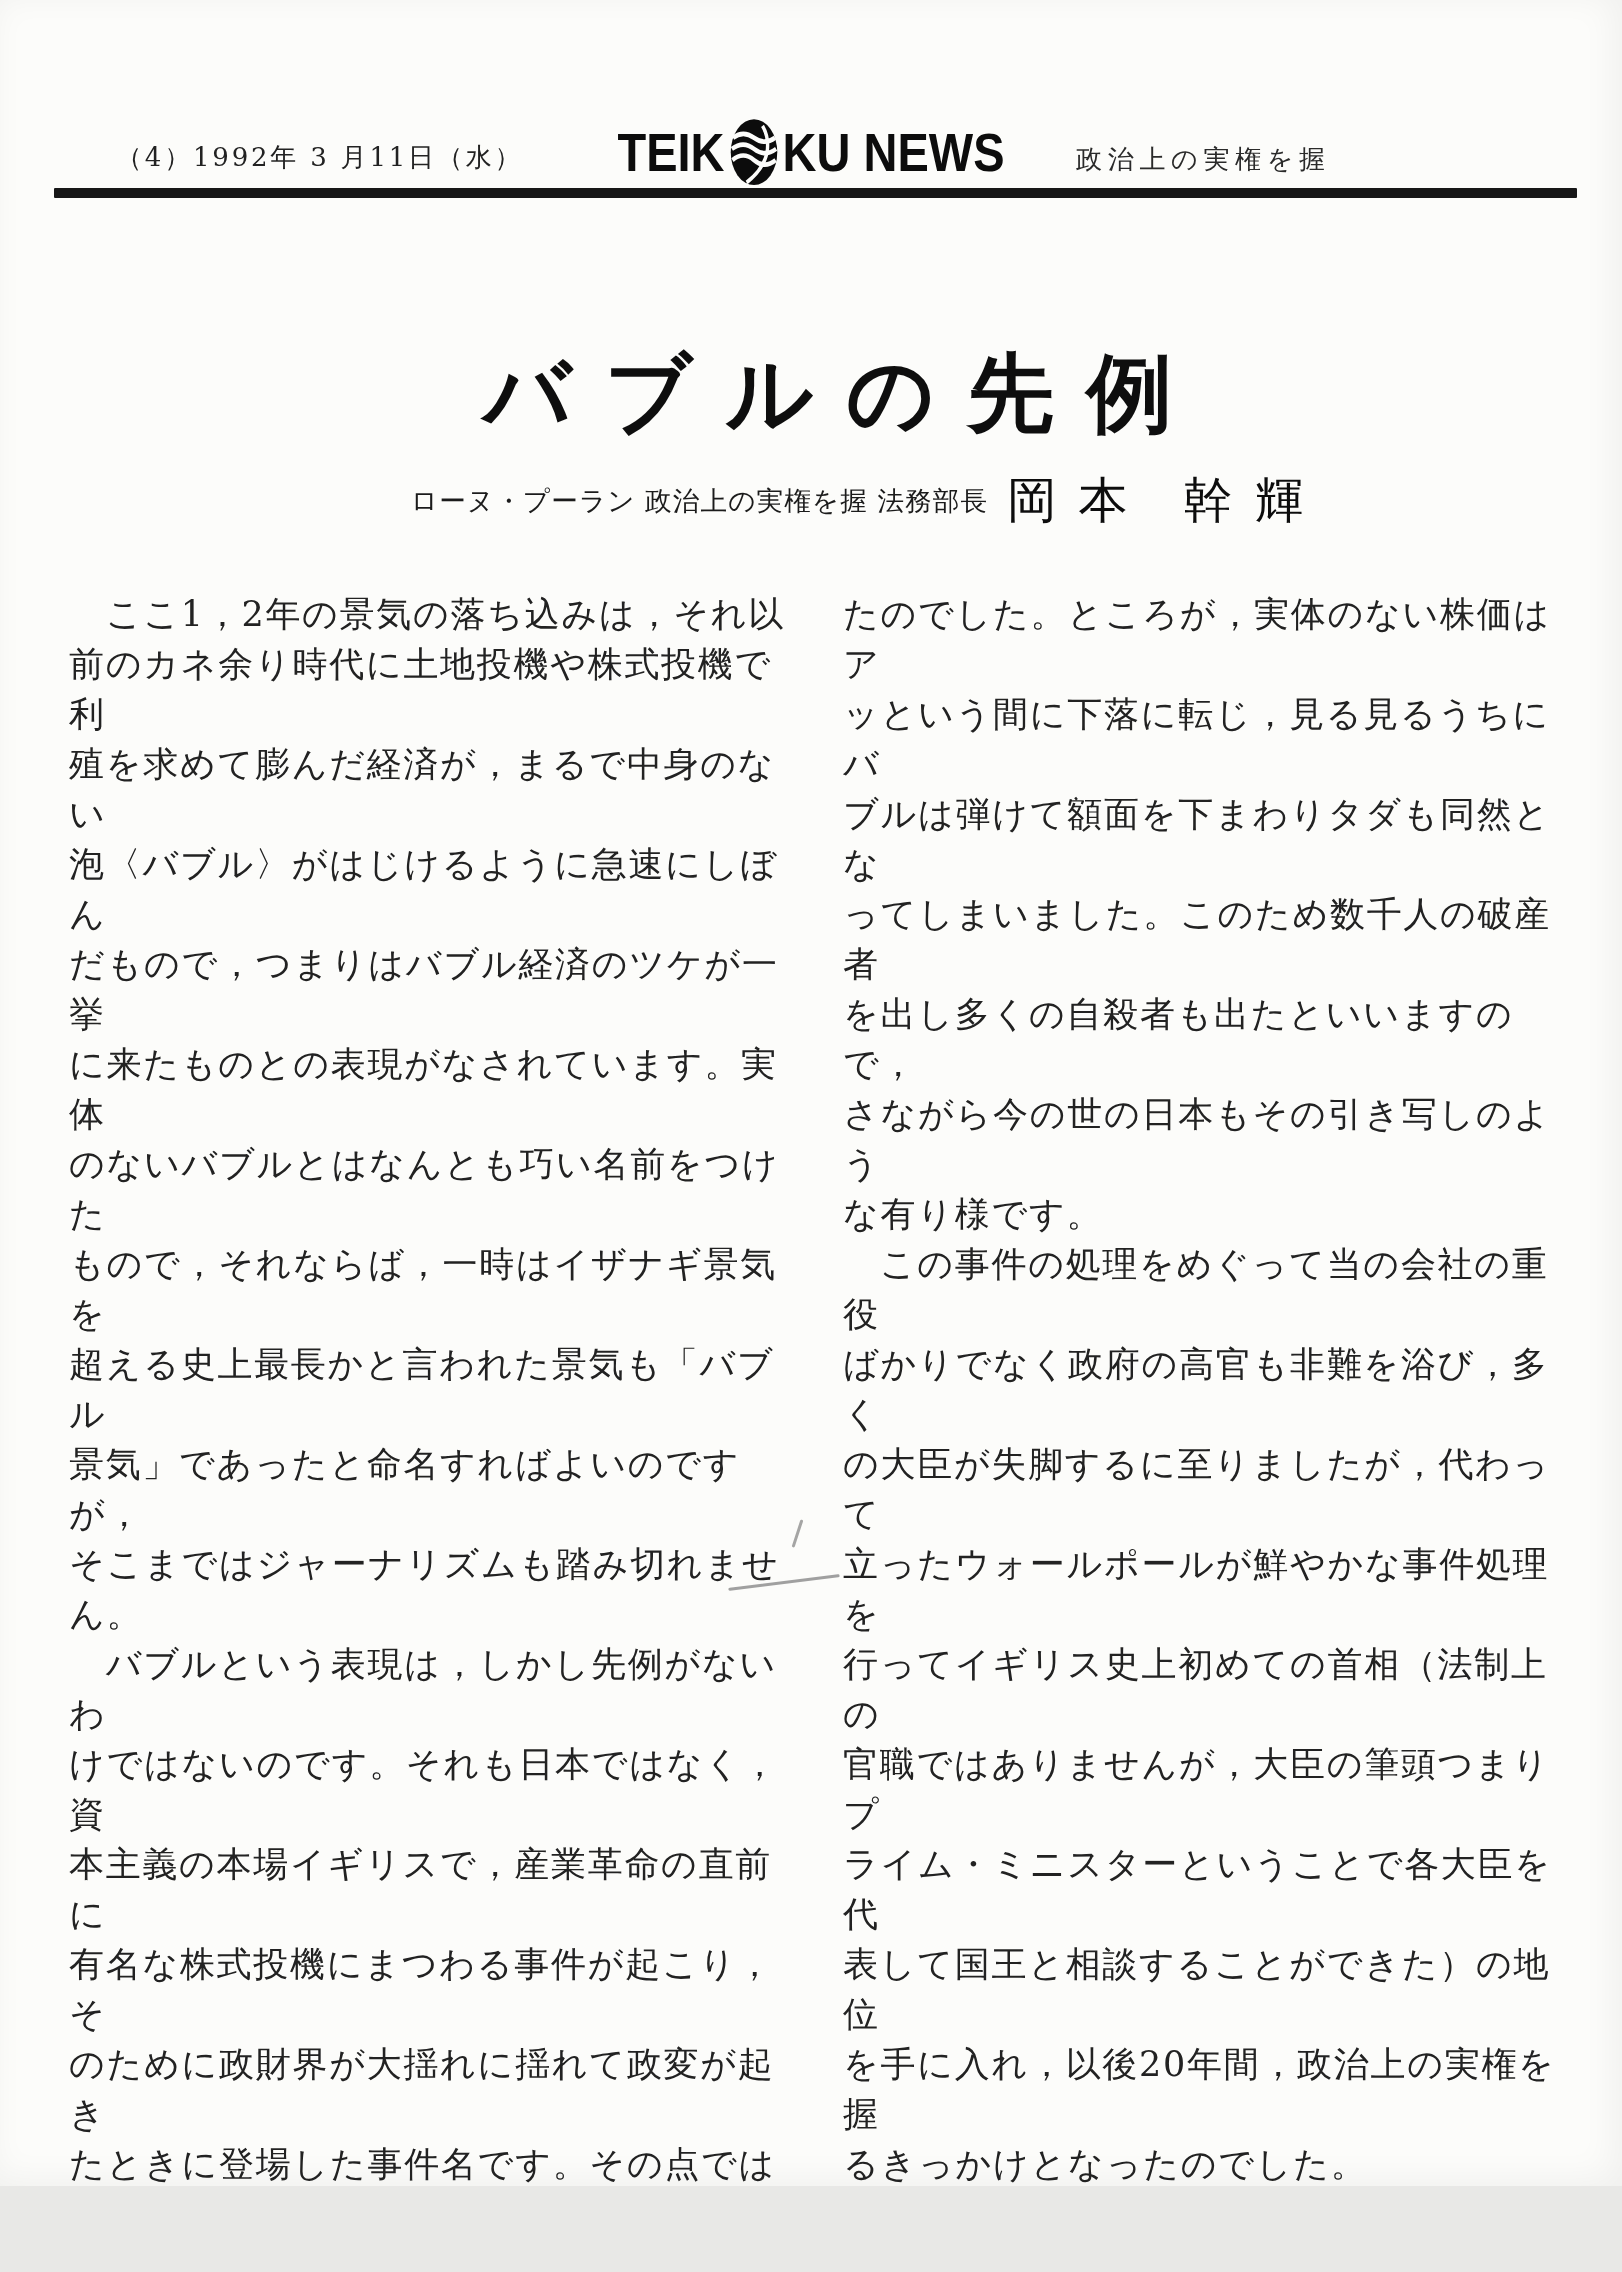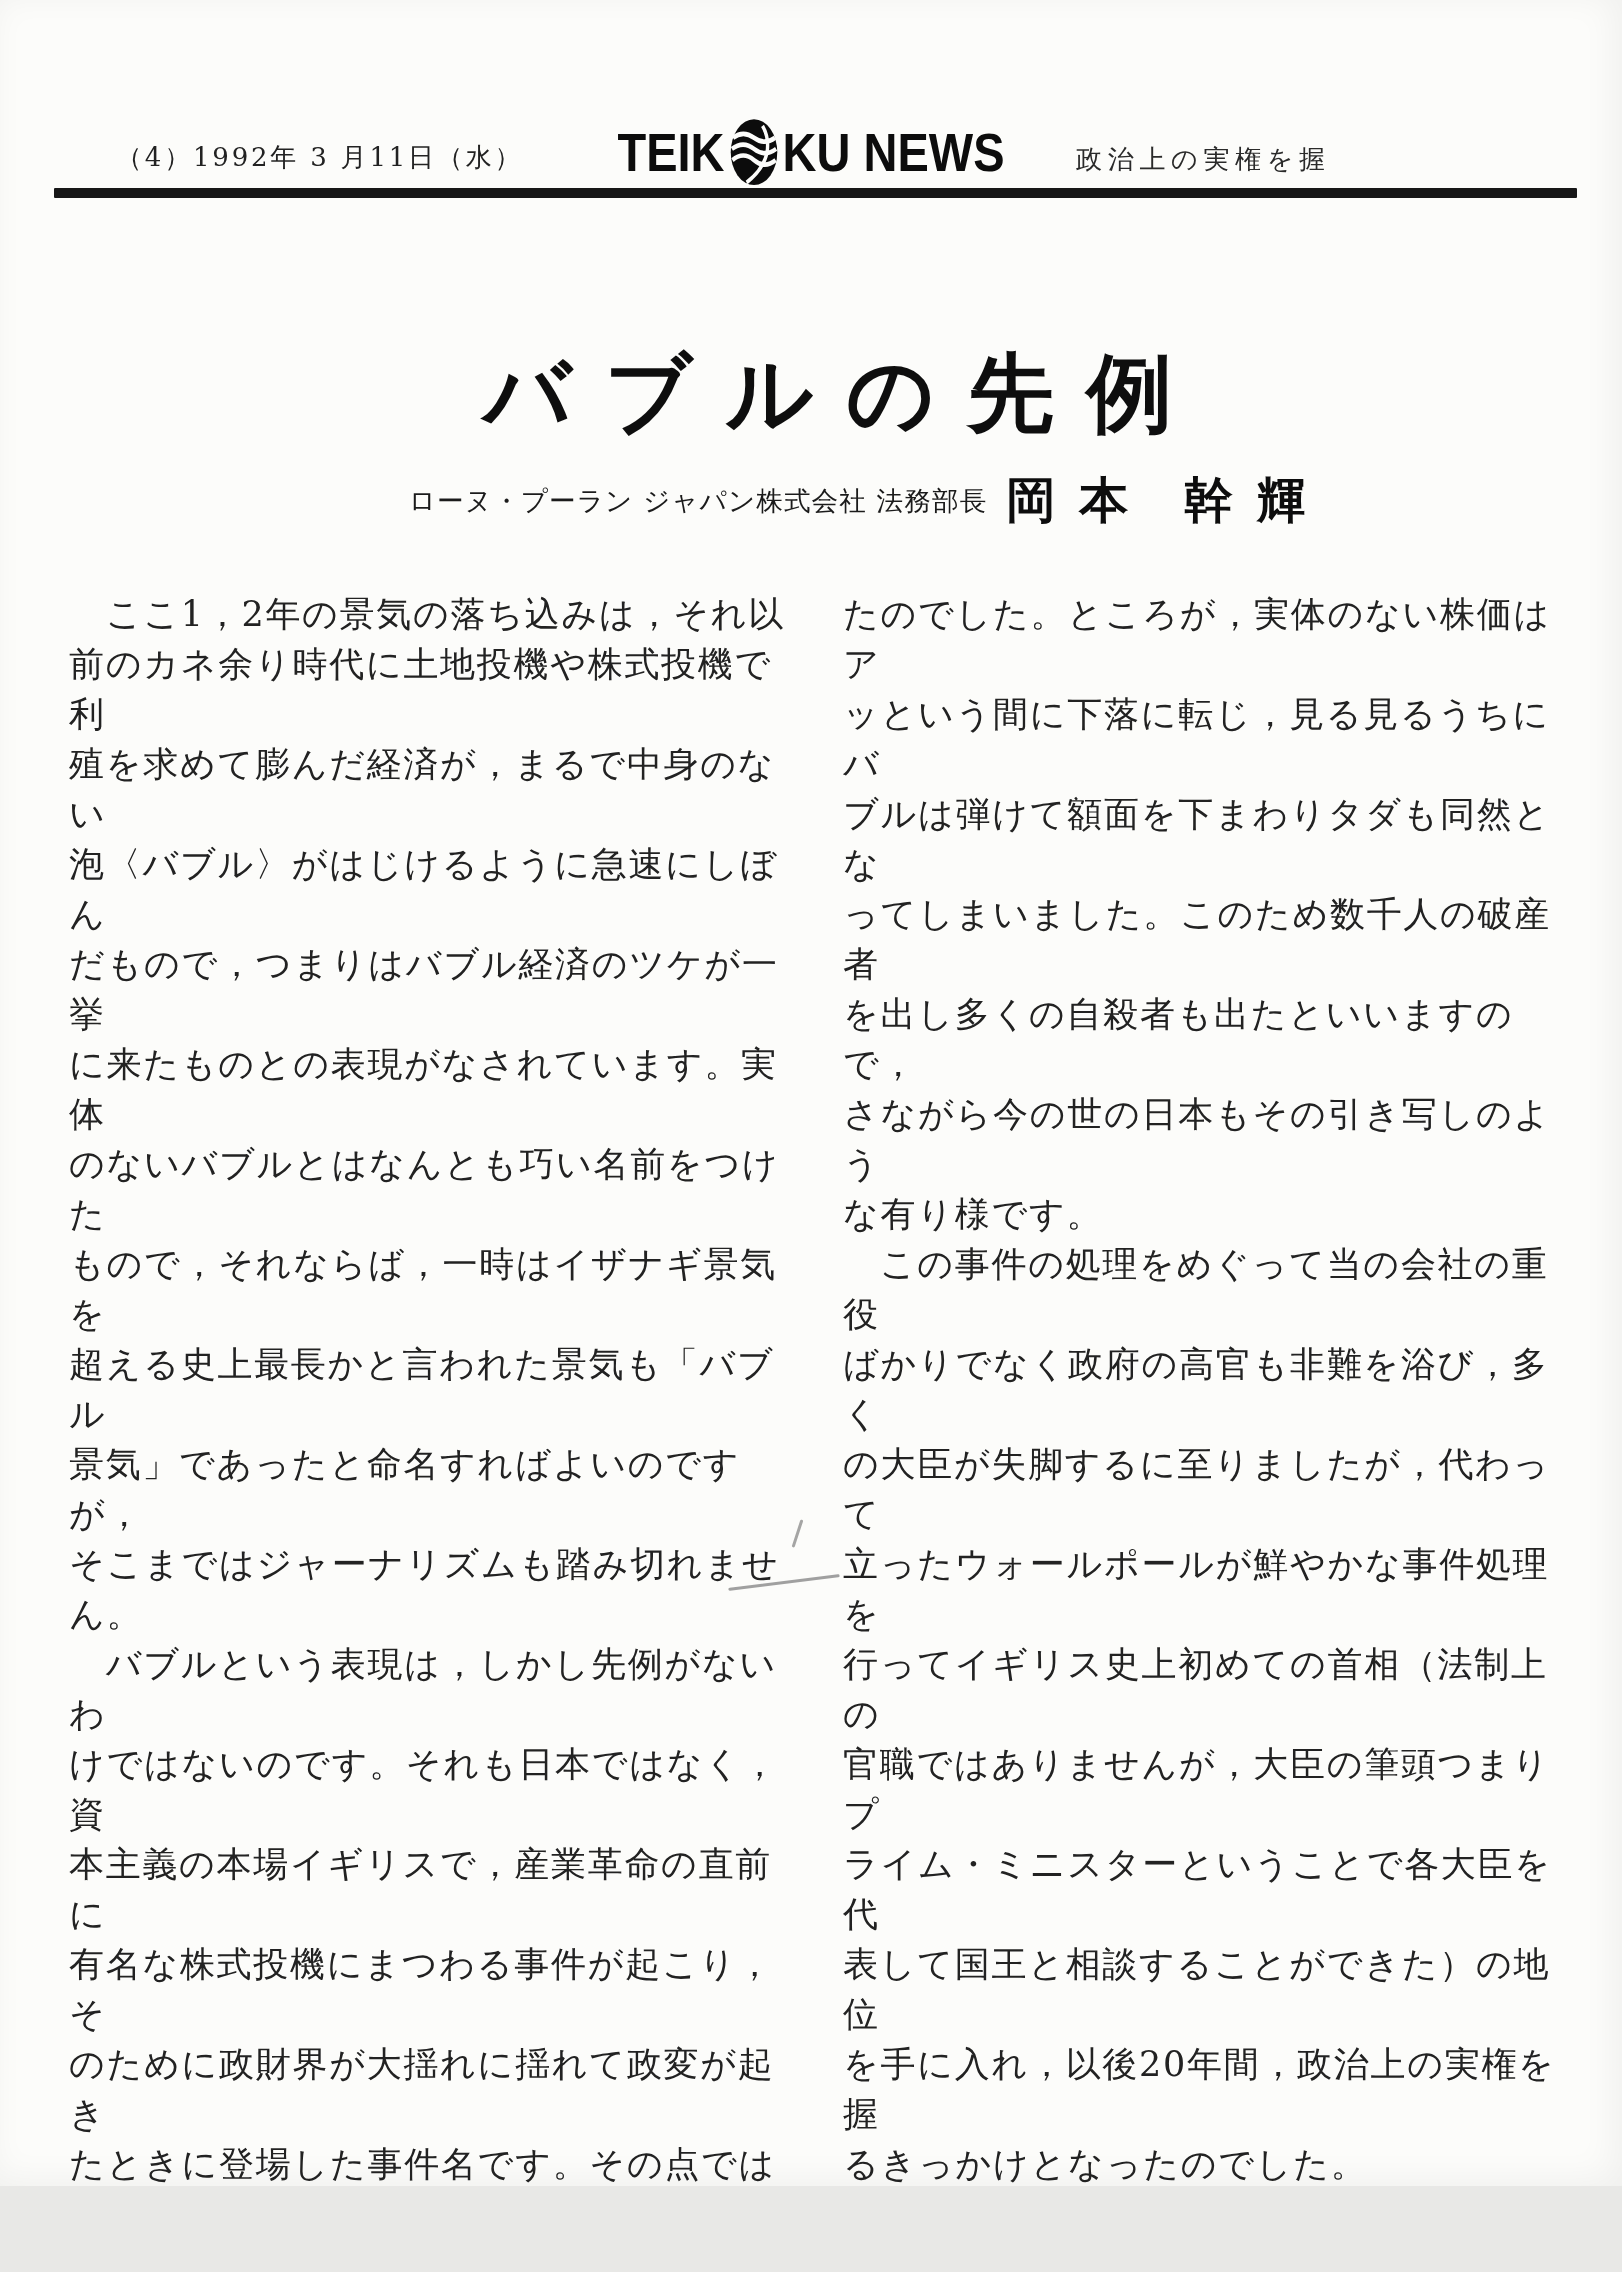--- a/index.html
+++ b/index.html
@@ -45,21 +45,21 @@
     letter-spacing:33px;text-indent:33px;
     white-space:nowrap;
   }
   .byline{
     position:absolute;top:468px;left:0;width:100%;
     display:flex;justify-content:center;align-items:center;gap:19px;
     transform:translateX(48px);
     white-space:pre;
   }
   .byline-affiliation{font-size:26.6px;letter-spacing:1.1px;color:#1b1b1b;}
-  .byline-author{font-size:49px;font-weight:700;letter-spacing:3.4px;color:#0d0d0d;}
+  .byline-author{font-size:49px;font-weight:400;letter-spacing:3.4px;color:#0d0d0d;}
   
   .article-body{
     position:absolute;top:589px;left:55px;width:1511px;
     display:flex;gap:37px;
   }
   .column{
     width:737px;
     font-size:35px;line-height:50px;letter-spacing:1.7px;
     white-space:pre-line;
     color:#222;
@@ -96,21 +96,21 @@
     </div>
 
     <div class="postal">政治上の実権を握</div>
 
     <div class="header-rule"></div>
   </div>
 
   <h1 class="article-title">バブルの先例</h1>
 
   <div class="byline">
-    <span class="byline-affiliation">ローヌ・プーラン ジャパン株式会社 法務部長</span>
+    <span class="byline-affiliation">ローヌ・プーラン 政治上の実権を握 法務部長</span>
     <span class="byline-author">岡 本　幹 輝</span>
   </div>
 
   <div class="article-body">
     <div class="column">　ここ1，2年の景気の落ち込みは，それ以
 前のカネ余り時代に土地投機や株式投機で利
 殖を求めて膨んだ経済が，まるで中身のない
 泡〈バブル〉がはじけるように急速にしぼん
 だもので，つまりはバブル経済のツケが一挙
 に来たものとの表現がなされています。実体

